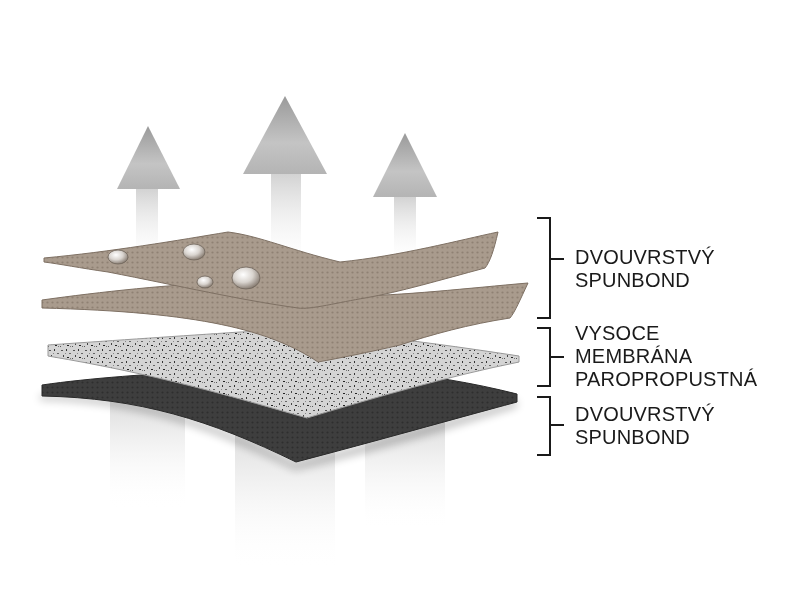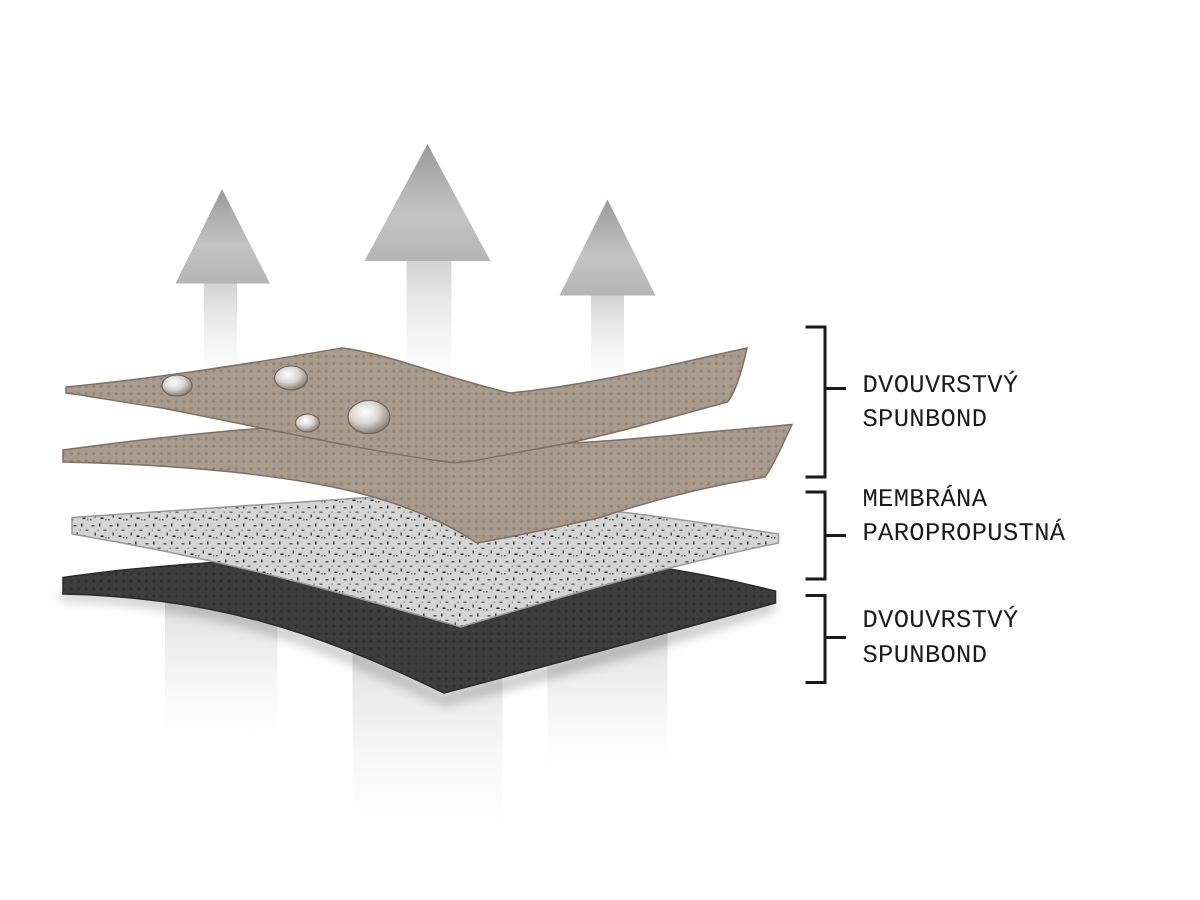--- a/index.html
+++ b/index.html
@@ -1,18 +1,18 @@
 <!DOCTYPE html>
 <html><head>
   <meta charset="utf-8">
   <style>
     html, body { margin: 0; padding: 0; background: #ffffff; }
     body { width: 800px; height: 600px; position: relative; overflow: hidden; font-family: "DejaVu Sans", sans-serif; }
     #stage { position: absolute; left: 0; top: 0; width: 800px; height: 600px; }
-    .label { position: absolute; left: 575px; font-size: 17px; line-height: 23px; color: #1a1a1a; letter-spacing: 0.2px; font-family: Liberation Mono, monospace; }
+    .label { position: absolute; left: 575px; font-size: 20px; line-height: 23px; color: #1a1a1a; letter-spacing: 0.2px; font-family: Liberation Sans, sans-serif; }
     .label span { display: block; }
   </style>
 </head>
 <body>
 
 <div id="stage">
   <svg width="800" height="600" viewBox="0 0 800 600" xmlns="http://www.w3.org/2000/svg">
     <defs>
       <linearGradient id="arrowHead" x1="0" y1="0" x2="0" y2="1">
         <stop offset="0" stop-color="#9a9a9a"></stop>
@@ -111,20 +111,21 @@
       <polyline points="537,397 550,397 550,455 537,455"></polyline>
       <line x1="550" y1="425" x2="564" y2="425"></line>
     </g>
   </svg>
 
   <div class="label" style="top:246px;">
     <span>DVOUVRSTVÝ</span>
     <span>SPUNBOND</span>
   </div>
   <div class="label" style="top:322px;">
+    <span>VYSOCE</span>
     <span>MEMBRÁNA</span>
     <span>PAROPROPUSTNÁ</span>
   </div>
   <div class="label" style="top:403px;">
     <span>DVOUVRSTVÝ</span>
     <span>SPUNBOND</span>
   </div>
 </div>
 
 </body></html>

